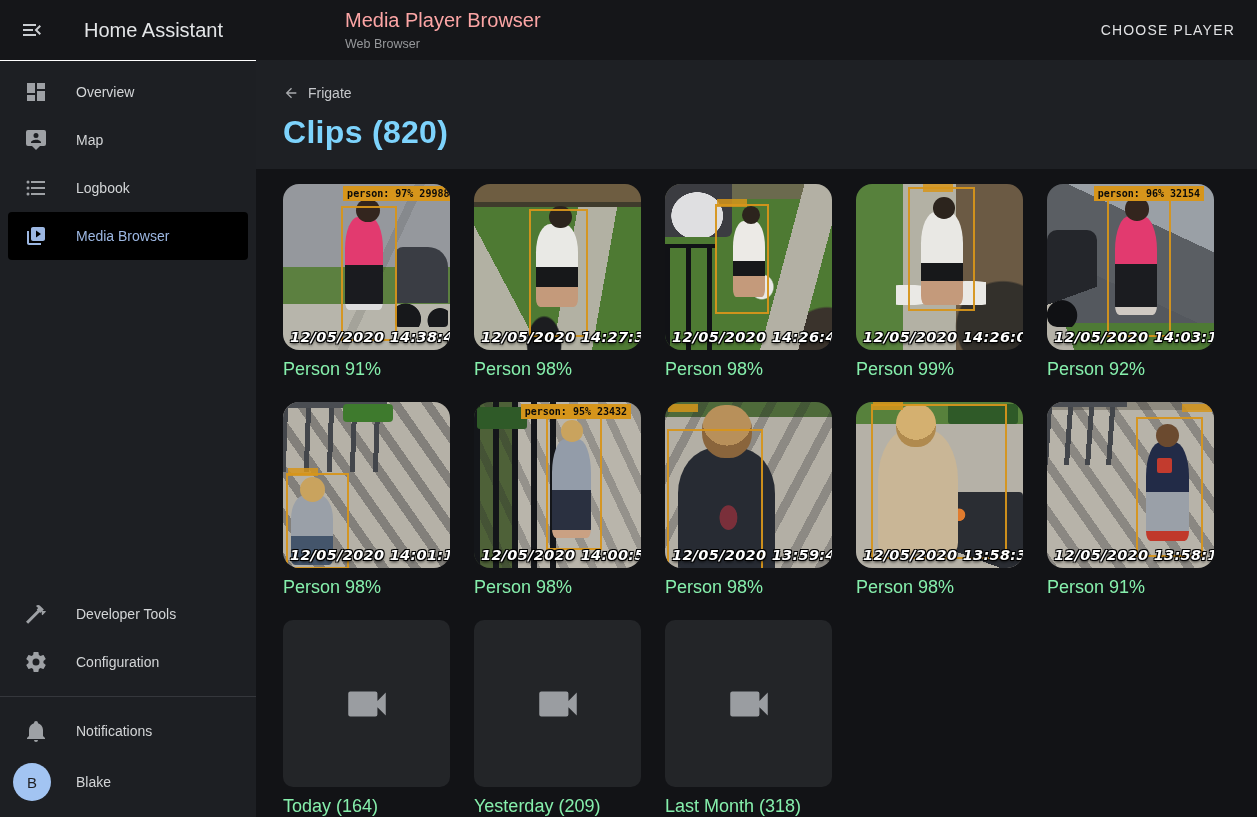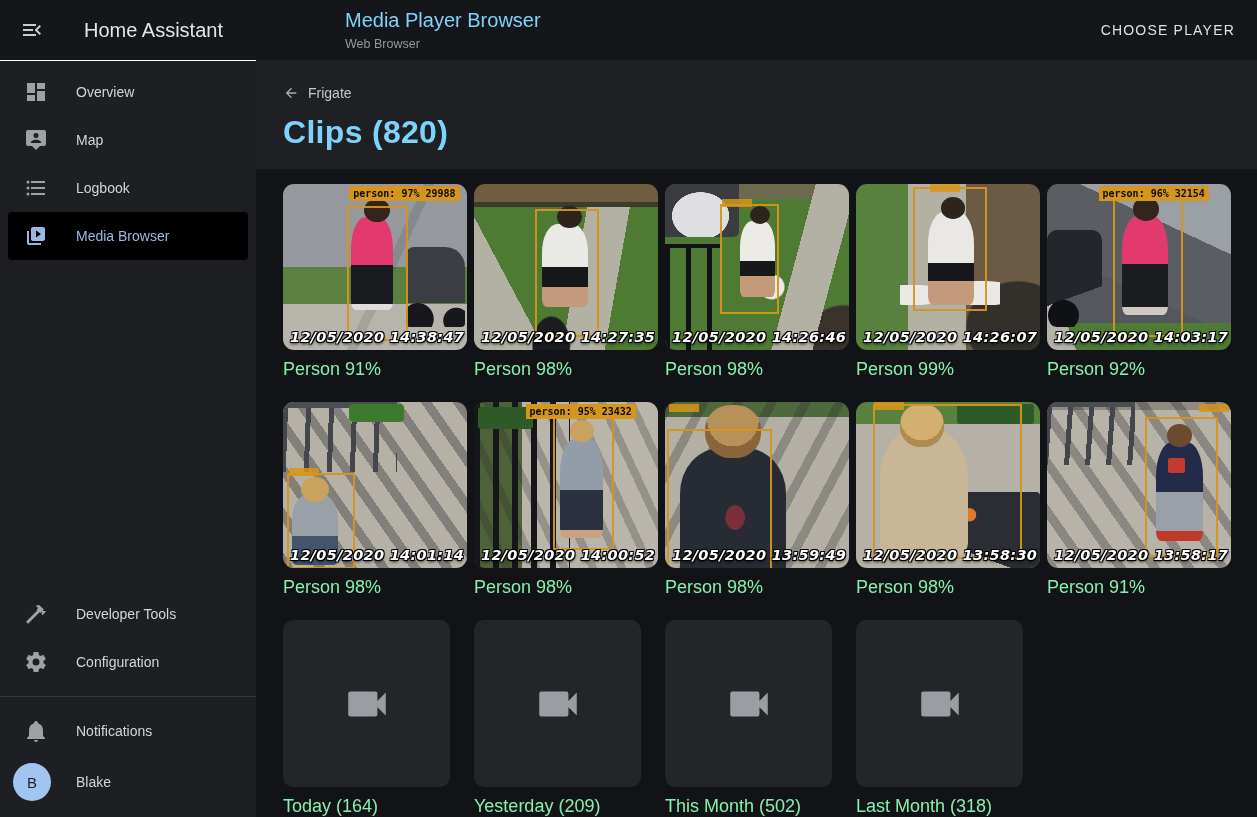--- a/index.html
+++ b/index.html
@@ -8,21 +8,21 @@
 
   
   .topbar{position:fixed;top:0;left:0;right:0;height:60px;background:#151619;
           display:flex;align-items:center;z-index:20;}
   .topbar-left{width:256px;flex:none;display:flex;align-items:center;
                padding-left:20px;box-sizing:border-box;}
   .menu-btn{width:24px;height:24px;background:none;border:none;padding:0;cursor:pointer;}
   .menu-btn svg{width:24px;height:24px;fill:#c9ccd0;display:block;}
   .app-title{margin-left:40px;font-size:20px;color:#e3e5e7;white-space:nowrap;}
   .page-heading{margin-left:89px;line-height:1;}
-  .page-heading .t{font-size:20px;color:#7dd3fc;font-weight:400;}
+  .page-heading .t{font-size:20px;color:#fca5a5;font-weight:400;}
   .page-heading .s{font-size:12.5px;color:#96989b;margin-top:8px;}
   .choose-player{margin-left:auto;margin-right:16px;background:none;border:none;
                  color:#e0e1e3;font-size:14px;font-weight:500;letter-spacing:1.2px;
                  cursor:pointer;font-family:inherit;white-space:nowrap;}
 
   
   .sidebar{position:fixed;top:60px;left:0;bottom:0;width:256px;background:#1d1f23;
            border-top:1px solid #ffffff;display:flex;flex-direction:column;
            box-sizing:border-box;padding:7px 0 8px;z-index:15;}
   .nav-item{height:48px;flex:none;display:flex;align-items:center;margin:0 8px;
@@ -45,21 +45,21 @@
   .breadcrumb{display:inline-flex;align-items:center;gap:9px;color:#c6c8cb;
               font-size:14px;cursor:pointer;}
   .breadcrumb svg{width:16px;height:16px;fill:#a9abae;display:block;}
   .page-title{margin:9px 0 0;font-size:32px;font-weight:700;color:#7dd3fc;letter-spacing:.3px;}
 
   .grid{display:grid;grid-template-columns:repeat(5,167px);gap:22px 24px;padding:15px 0 0 27px;}
   .card{width:167px;cursor:pointer;}
   .caption{margin-top:9px;font-size:18px;color:#86efac;white-space:nowrap;}
 
   
-  .thumb{position:relative;width:184px;height:166px;border-radius:11px;overflow:hidden;background:#333;}
+  .thumb{position:relative;width:167px;height:166px;border-radius:16px;overflow:hidden;background:#333;}
   .thumb .prop{position:absolute;z-index:1;}
   .thumb::before{content:"";position:absolute;z-index:2;border-radius:34% 34% 10% 10%;}
   .thumb::after{content:"";position:absolute;z-index:3;border-radius:50%;}
   .bbox{position:absolute;z-index:4;border:2px solid rgba(214,149,27,.95);}
   .tag{position:absolute;z-index:5;background:#d6951b;color:#0a0a0a;
        font-family:"DejaVu Sans Mono",monospace;font-weight:700;font-size:10px;
        line-height:1.3;padding:1px 4px;white-space:nowrap;}
   .minitag{position:absolute;z-index:5;width:30px;height:8px;background:rgba(214,149,27,.85);}
   .ts{position:absolute;z-index:6;left:7px;bottom:5px;color:#fff;
       font-family:"DejaVu Sans",sans-serif;font-weight:700;font-style:italic;
@@ -427,37 +427,27 @@
       <div class="folder-thumb">
         <span>
             <svg viewBox="0 0 24 24">
               <path d="M17,10.5V7A1,1 0 0,0 16,6H4A1,1 0 0,0 3,7V17A1,1 0 0,0 4,18H16A1,1 0 0,0 17,17V13.5L21,17.5V6.5L17,10.5Z"></path>
             </svg>
           </span>
       </div>
       <div class="caption">Yesterday (209)</div>
     </div>
 
+
     <div class="card">
       <div class="folder-thumb">
         <span>
             <svg viewBox="0 0 24 24">
               <path d="M17,10.5V7A1,1 0 0,0 16,6H4A1,1 0 0,0 3,7V17A1,1 0 0,0 4,18H16A1,1 0 0,0 17,17V13.5L21,17.5V6.5L17,10.5Z"></path>
             </svg>
           </span>
       </div>
-      <div class="caption">This Month (502)</div>
-    </div>
-
-    <div class="card">
-      <div class="folder-thumb">
-        <span>
-            <svg viewBox="0 0 24 24">
-              <path d="M17,10.5V7A1,1 0 0,0 16,6H4A1,1 0 0,0 3,7V17A1,1 0 0,0 4,18H16A1,1 0 0,0 17,17V13.5L21,17.5V6.5L17,10.5Z"></path>
-            </svg>
-          </span>
-      </div>
       <div class="caption">Last Month (318)</div>
     </div>
 
 
   </div>
 </main>
 
 </body></html>

